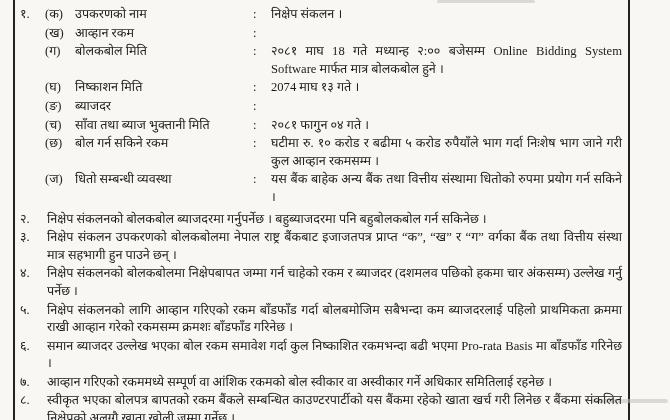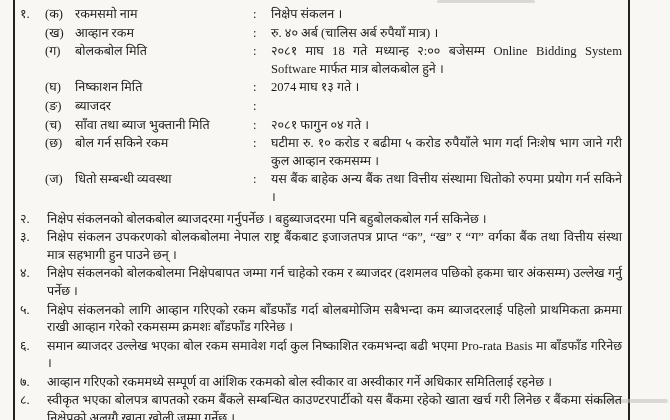--- a/index.html
+++ b/index.html
@@ -74,31 +74,30 @@
   <div class="artifact top"></div>
   <div class="artifact bottom"></div>
 
   <div class="content">
 
     <div>
 
       <div class="r1row">
         <span class="num">१.</span>
         <span class="letter">(क)</span>
-        <span class="label">रकमसमो नाम</span>
+        <span class="label">उपकरणको नाम</span>
         <span class="colon">:</span>
         <span class="value">निक्षेप संकलन ।</span>
       </div>
 
       <div class="r1row">
         <span class="num"></span>
         <span class="letter">(ख)</span>
         <span class="label">आव्हान रकम</span>
         <span class="colon">:</span>
-        <span class="value">रु. ४० अर्ब (चालिस अर्ब रुपैयाँ मात्र) ।</span>
       </div>
 
       <div class="r1row">
         <span class="num"></span>
         <span class="letter">(ग)</span>
         <span class="label">बोलकबोल मिति</span>
         <span class="colon">:</span>
         <span class="value">२०८१ माघ 18 गते मध्यान्ह २:०० बजेसम्म Online Bidding System Software मार्फत मात्र बोलकबोल हुने ।</span>
       </div>
 

